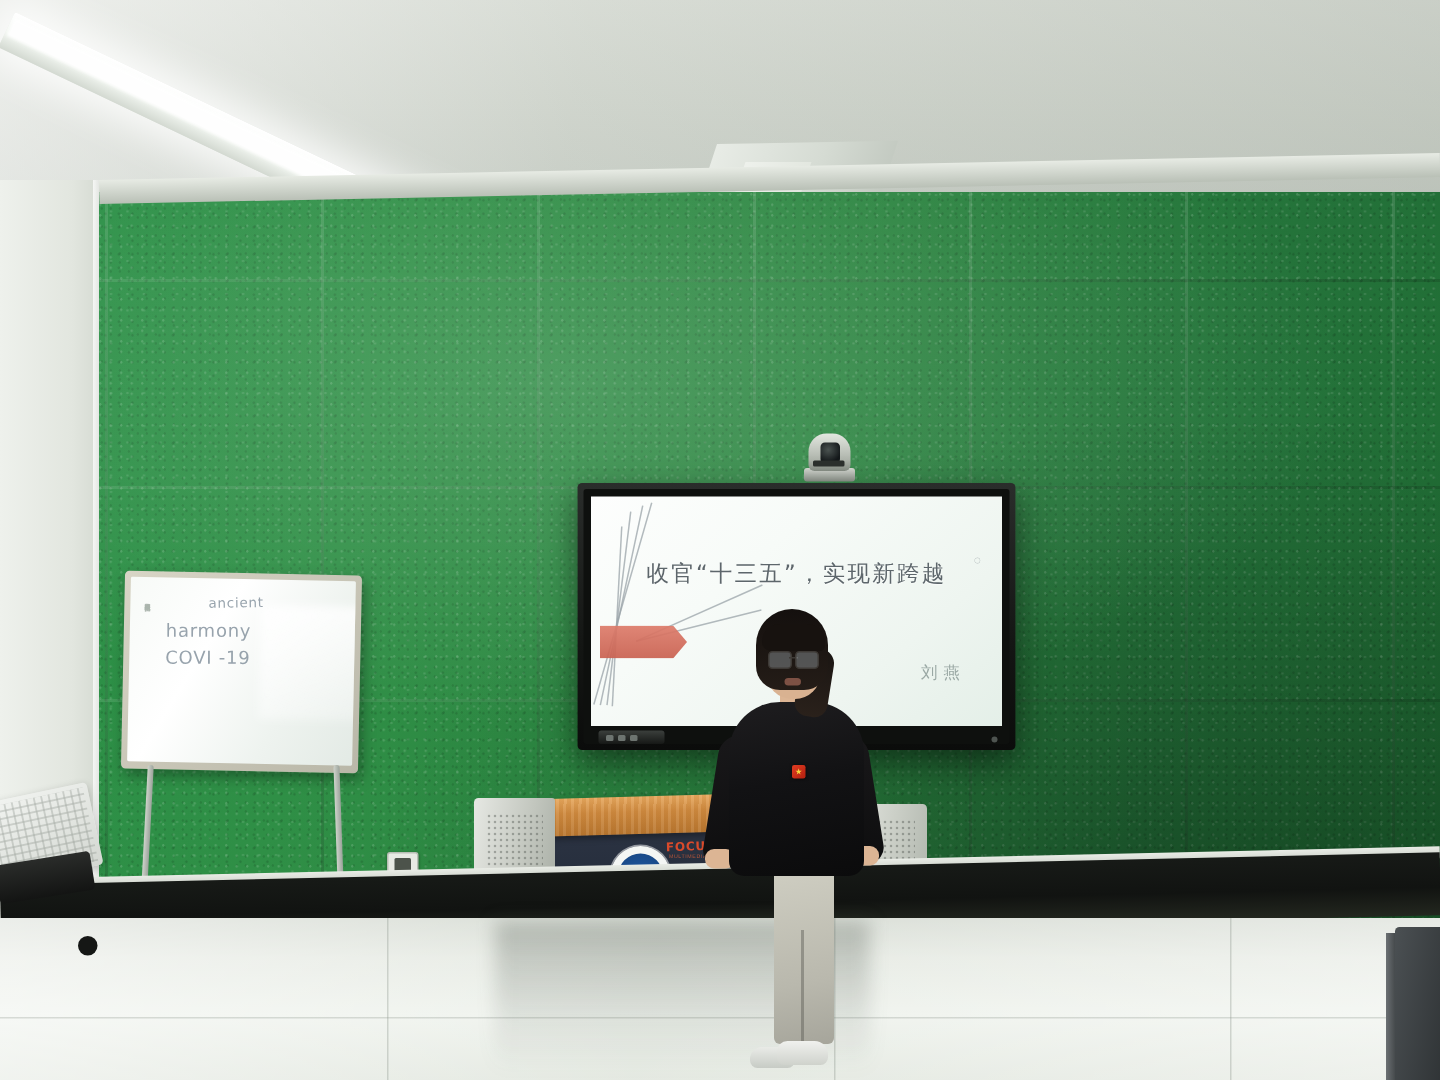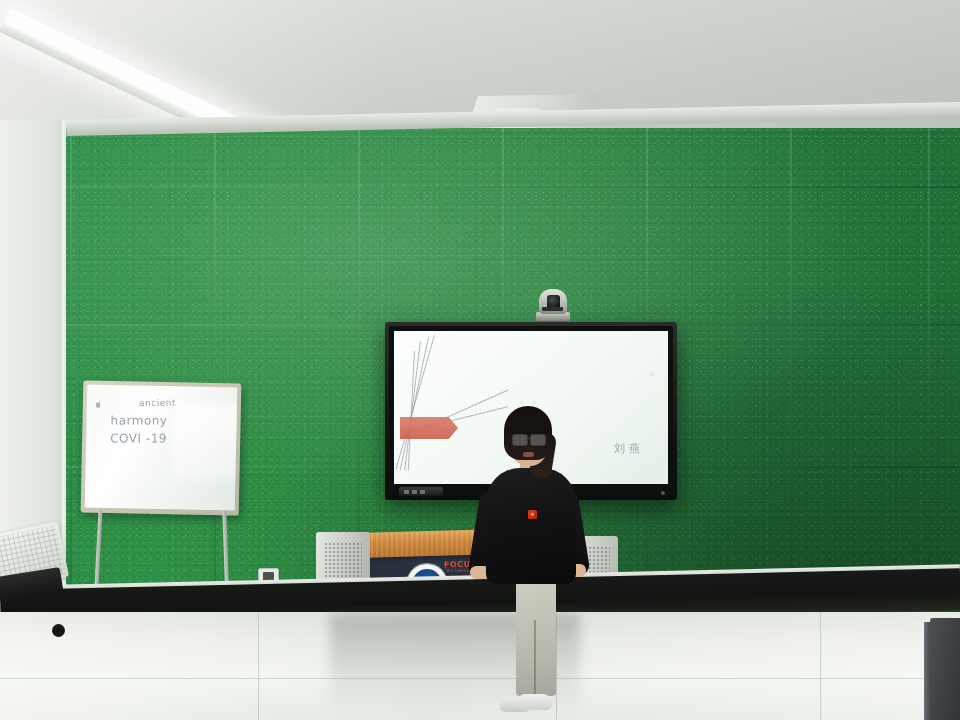--- a/index.html
+++ b/index.html
@@ -291,20 +291,21 @@
   <div class="screen-outer">
     <div class="screen-bez"></div>
     <div class="screen">
       <div class="slide-line" style="left:26px;top:10px;width:1px;height:130px;transform:rotate(7deg);"></div>
       <div class="slide-line" style="left:34px;top:6px;width:1px;height:136px;transform:rotate(12deg);"></div>
       <div class="slide-line" style="left:40px;top:4px;width:1px;height:140px;transform:rotate(16deg);"></div>
       <div class="slide-line" style="left:20px;top:20px;width:1px;height:120px;transform:rotate(3deg);"></div>
       <div class="slide-line" style="left:30px;top:96px;width:92px;height:1px;transform:rotate(-24deg);"></div>
       <div class="slide-line" style="left:30px;top:96px;width:86px;height:1px;transform:rotate(-14deg);"></div>
       <div class="slide-arrow"></div>
+      <div class="slide-title">收官“十三五”，实现新跨越</div>
       <div class="slide-sup">◌</div>
       <div class="slide-name">刘燕</div>
     </div>
     <div class="screen-ctrl">
         <b></b>
         <b></b>
         <b></b>
       </div>
     <div class="screen-led"></div>
   </div>

